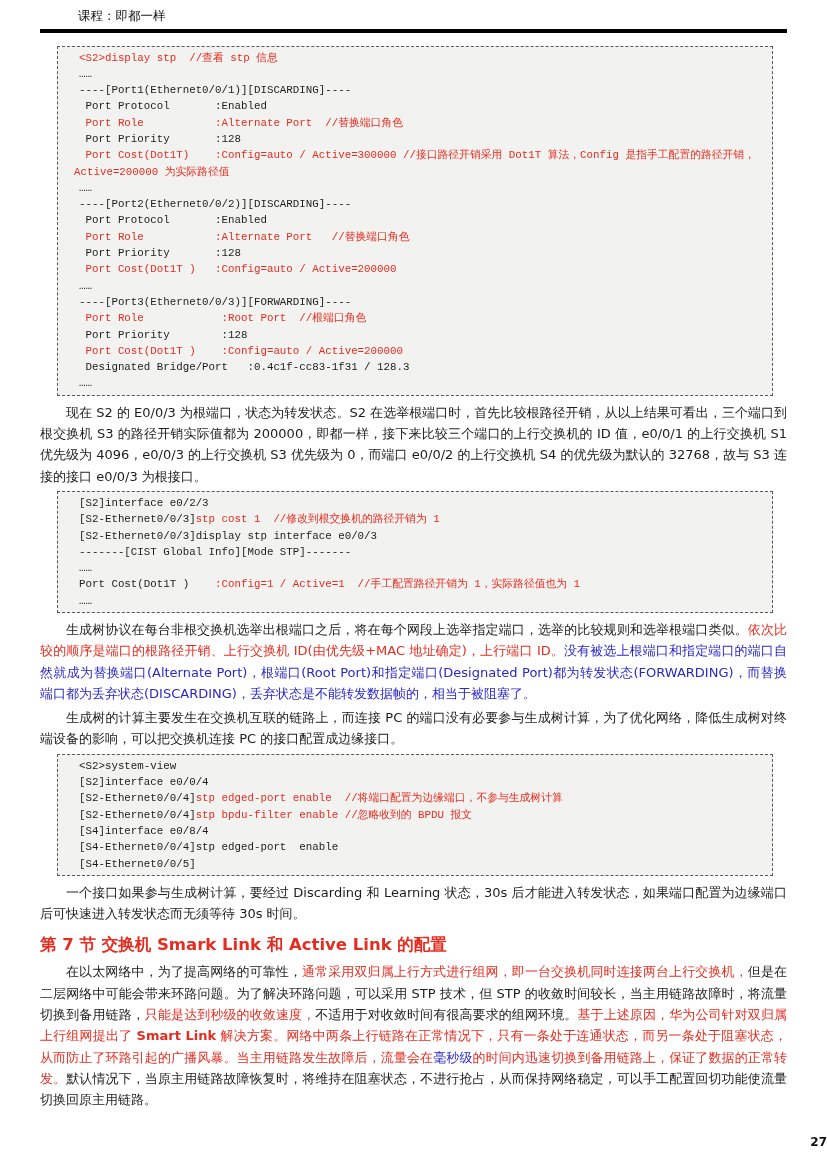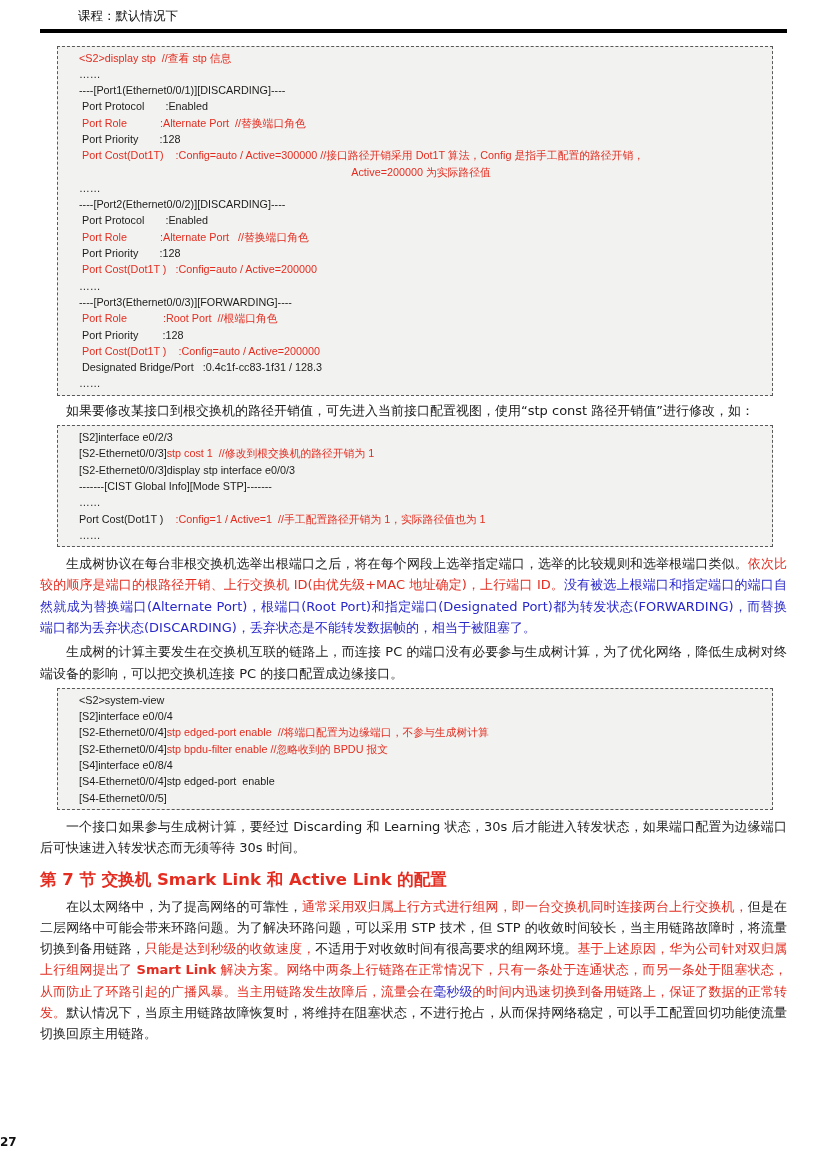--- a/index.html
+++ b/index.html
@@ -4,42 +4,42 @@
 <style>
   html,body{margin:0;padding:0;background:#ffffff;}
   .page{width:827px;height:1169px;position:relative;background:#fff;
         font-family:"DejaVu Sans",sans-serif;color:var(--ink,#1c1c1c);
         overflow:hidden;box-sizing:border-box;}
   .header{padding:8px 40px 0 78px;font-size:12.5px;color:#111;}
   .rule{margin:4px 40px 0 40px;height:3.5px;background:#000;}
   .content{margin:13px 40px 0 40px;}
   .codeblock{background:var(--code-bg,#f2f2f0);border:1px dashed #595959;
              margin:4px 14px 4px 17px;padding:3px 4px 3px 0;
-             font-family:Liberation Sans, sans-serif;
+             font-family:Liberation Mono, monospace;
              font-size:10.8px;line-height:16.3px;color:#1c1c1c;}
   .code-line{padding-left:21px;white-space:pre-wrap;}
-  .code-line.ni{padding-left:16px;text-align:center;}
+  .code-line.ni{padding-left:16px;}
   .body{font-size:13px;line-height:21.3px;text-align:justify;margin:3px 0;}
   .indent{text-indent:2em;}
   .mt{margin-top:6px;}
   .c-r{color:var(--red,#e42d20);}
   .c-b{color:var(--blue,#2a28c8);}
   .bd{font-weight:bold;}
   .h65{color:var(--red,#e42d20);font-weight:bold;font-size:13.5px;margin:14px 0 8px;}
   .h7{color:var(--red,#e42d20);font-size:16.5px;margin:9px 0 4px;line-height:24px;}
-  .pagenum{position:absolute;bottom:20px;left:0;right:0;text-align:left;
+  .pagenum{position:absolute;bottom:20px;left:0;right:0;text-align:right;
            font-size:12px;font-weight:bold;color:#111;}
 </style>
 </head>
 <body>
 
 <div class="page">
 
   <div class="header">
-    <span>课程：默认情况下</span>
+    <span>课程：即都一样</span>
   </div>
   <div class="rule"></div>
 
   <div class="content">
 
     <div class="codeblock">
         <div class="code-line"><span class="c-r">&lt;S2&gt;display stp  //查看 stp 信息</span></div>
         <div class="code-line"><span>……</span></div>
         <div class="code-line"><span>----[Port1(Ethernet0/0/1)][DISCARDING]----</span></div>
         <div class="code-line"><span> Port Protocol       :Enabled</span></div>
@@ -55,22 +55,22 @@
         <div class="code-line"><span class="c-r"> Port Cost(Dot1T )   :Config=auto / Active=200000</span></div>
         <div class="code-line"><span>……</span></div>
         <div class="code-line"><span>----[Port3(Ethernet0/0/3)][FORWARDING]----</span></div>
         <div class="code-line"><span class="c-r"> Port Role            :Root Port  //根端口角色</span></div>
         <div class="code-line"><span> Port Priority        :128</span></div>
         <div class="code-line"><span class="c-r"> Port Cost(Dot1T )    :Config=auto / Active=200000</span></div>
         <div class="code-line"><span> Designated Bridge/Port   :0.4c1f-cc83-1f31 / 128.3</span></div>
         <div class="code-line"><span>……</span></div>
       </div>
 
+    <p class="body indent mt"><span>现在 S2 的 E0/0/3 为根端口，状态为转发状态。S2 在选举根端口时，首先比较根路径开销，从以上结果可看出，三个端口到根交换机 S3 的路径开销实际值都为 200000，即都一样，接下来比较三个端口的上行交换机的 ID 值，e0/0/1 的上行交换机 S1 优先级为 4096，e0/0/3 的上行交换机 S3 优先级为 0，而端口 e0/0/2 的上行交换机 S4 的优先级为默认的 32768，故与 S3 连接的接口 e0/0/3 为根接口。</span></p>
 
-    <p class="body indent"><span>如果要修改某接口到根交换机的路径开销值，可先进入当前接口配置视图，使用“stp const 路径开销值”进行修改，如：</span></p>
 
     <div class="codeblock">
         <div class="code-line"><span>[S2]interface e0/2/3</span></div>
         <div class="code-line"><span>[S2-Ethernet0/0/3]</span><span class="c-r">stp cost 1  //修改到根交换机的路径开销为 1</span></div>
         <div class="code-line"><span>[S2-Ethernet0/0/3]display stp interface e0/0/3</span></div>
         <div class="code-line"><span>-------[CIST Global Info][Mode STP]-------</span></div>
         <div class="code-line"><span>……</span></div>
         <div class="code-line"><span>Port Cost(Dot1T )    </span><span class="c-r">:Config=1 / Active=1  //手工配置路径开销为 1，实际路径值也为 1</span></div>
         <div class="code-line"><span>……</span></div>
       </div>

